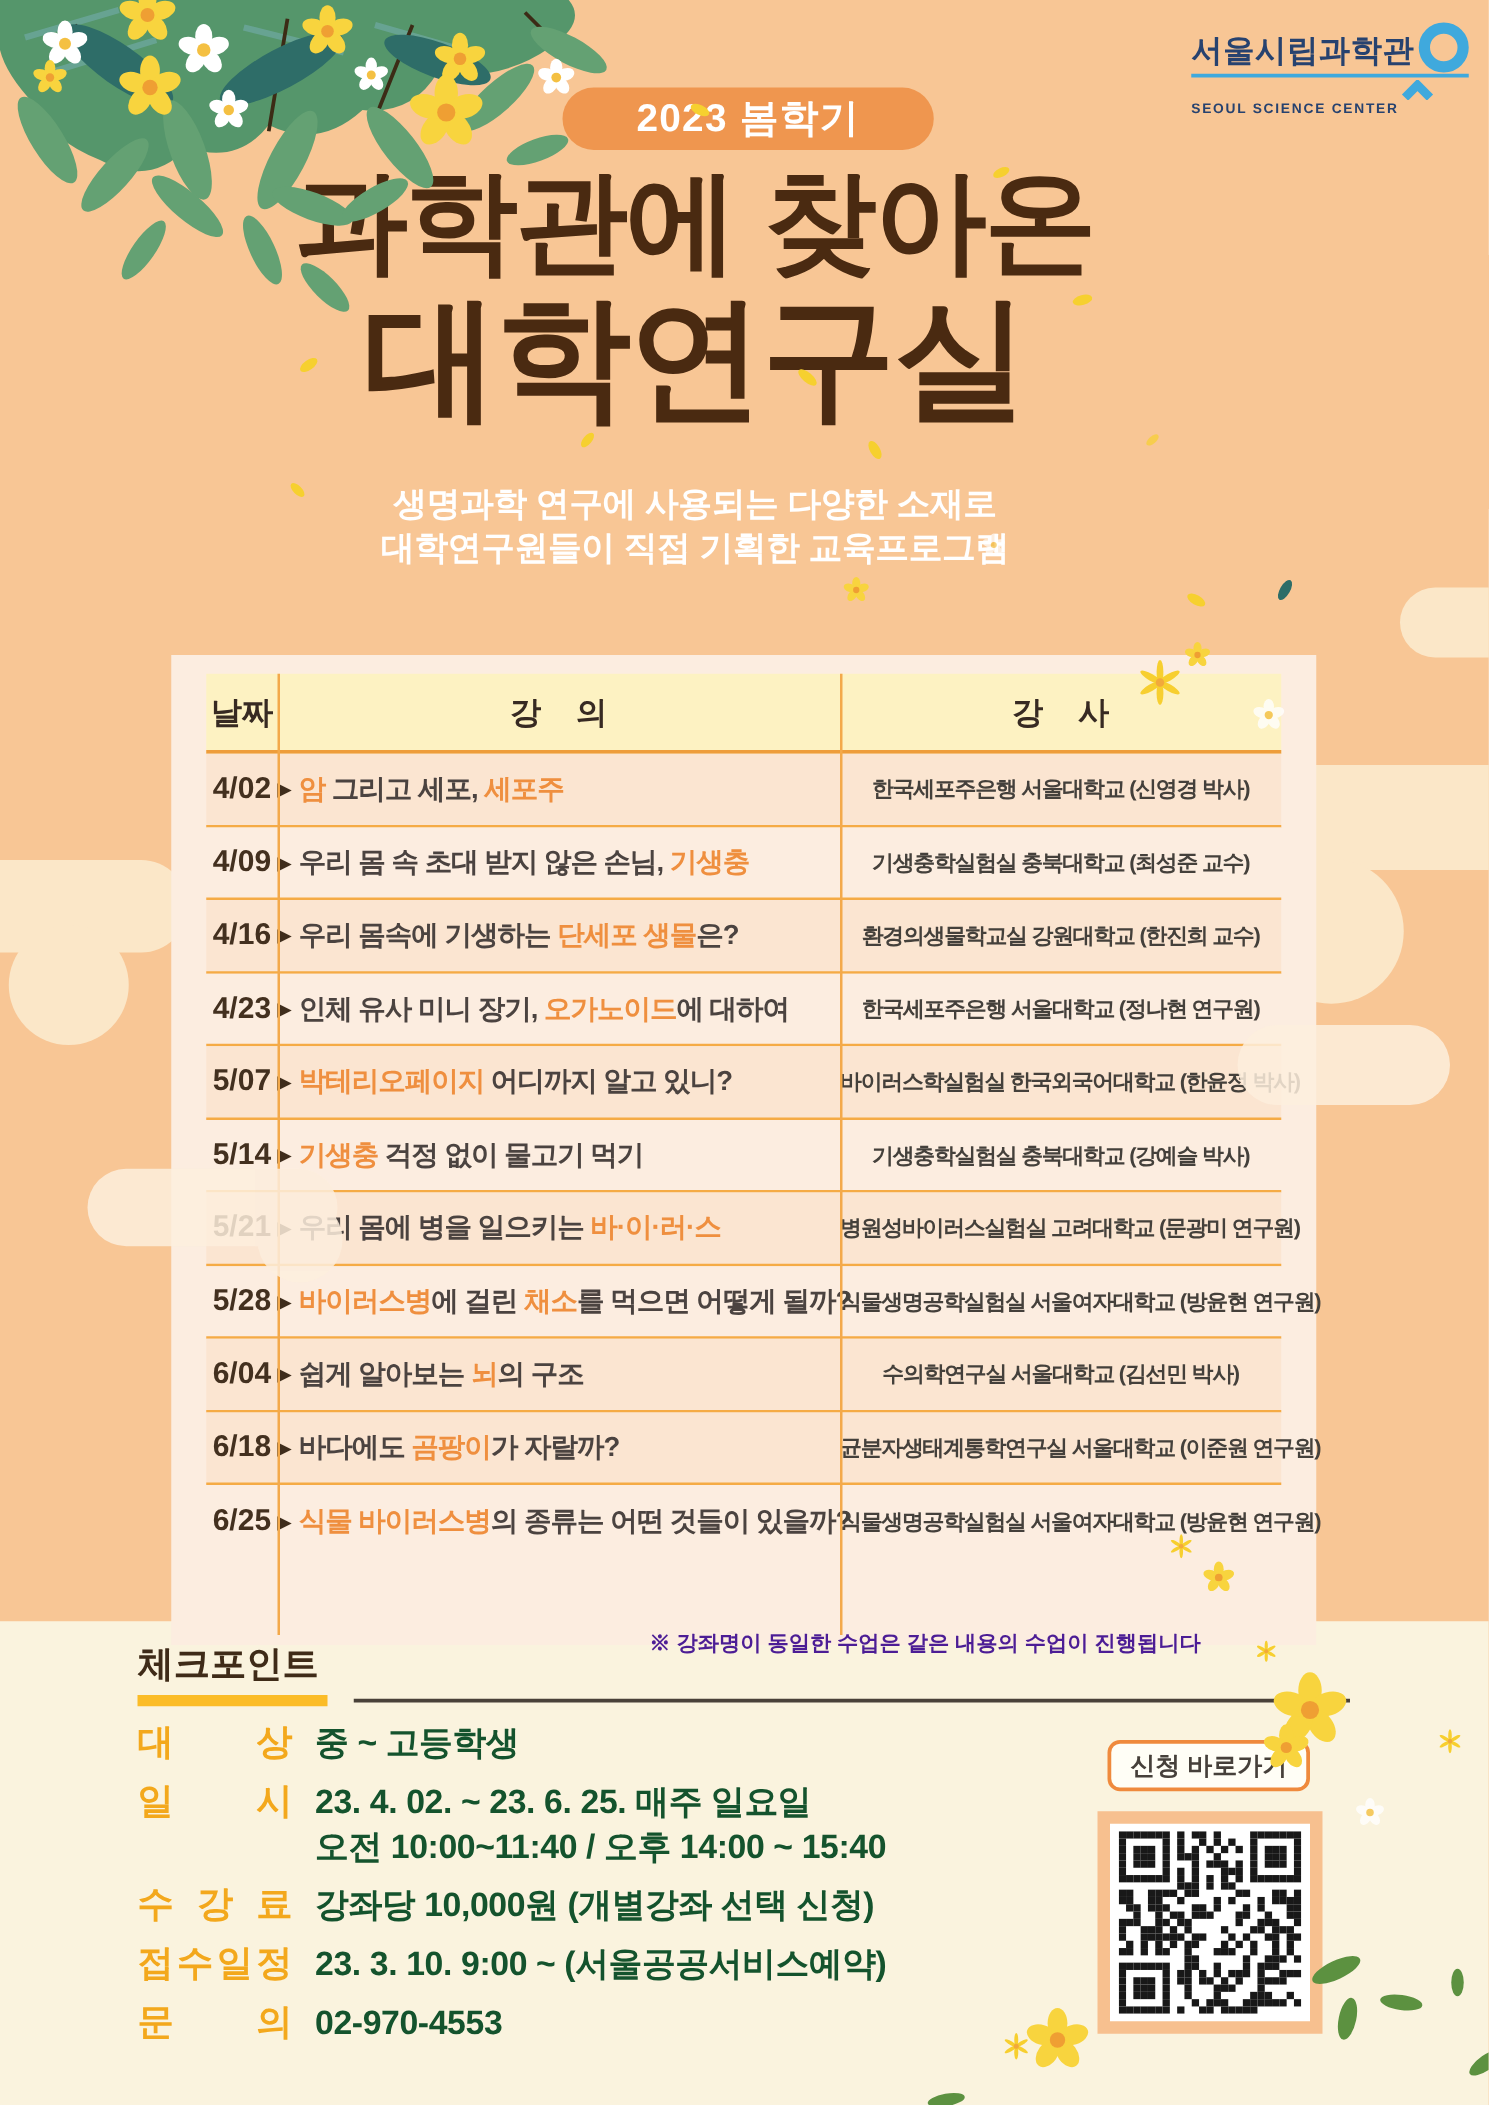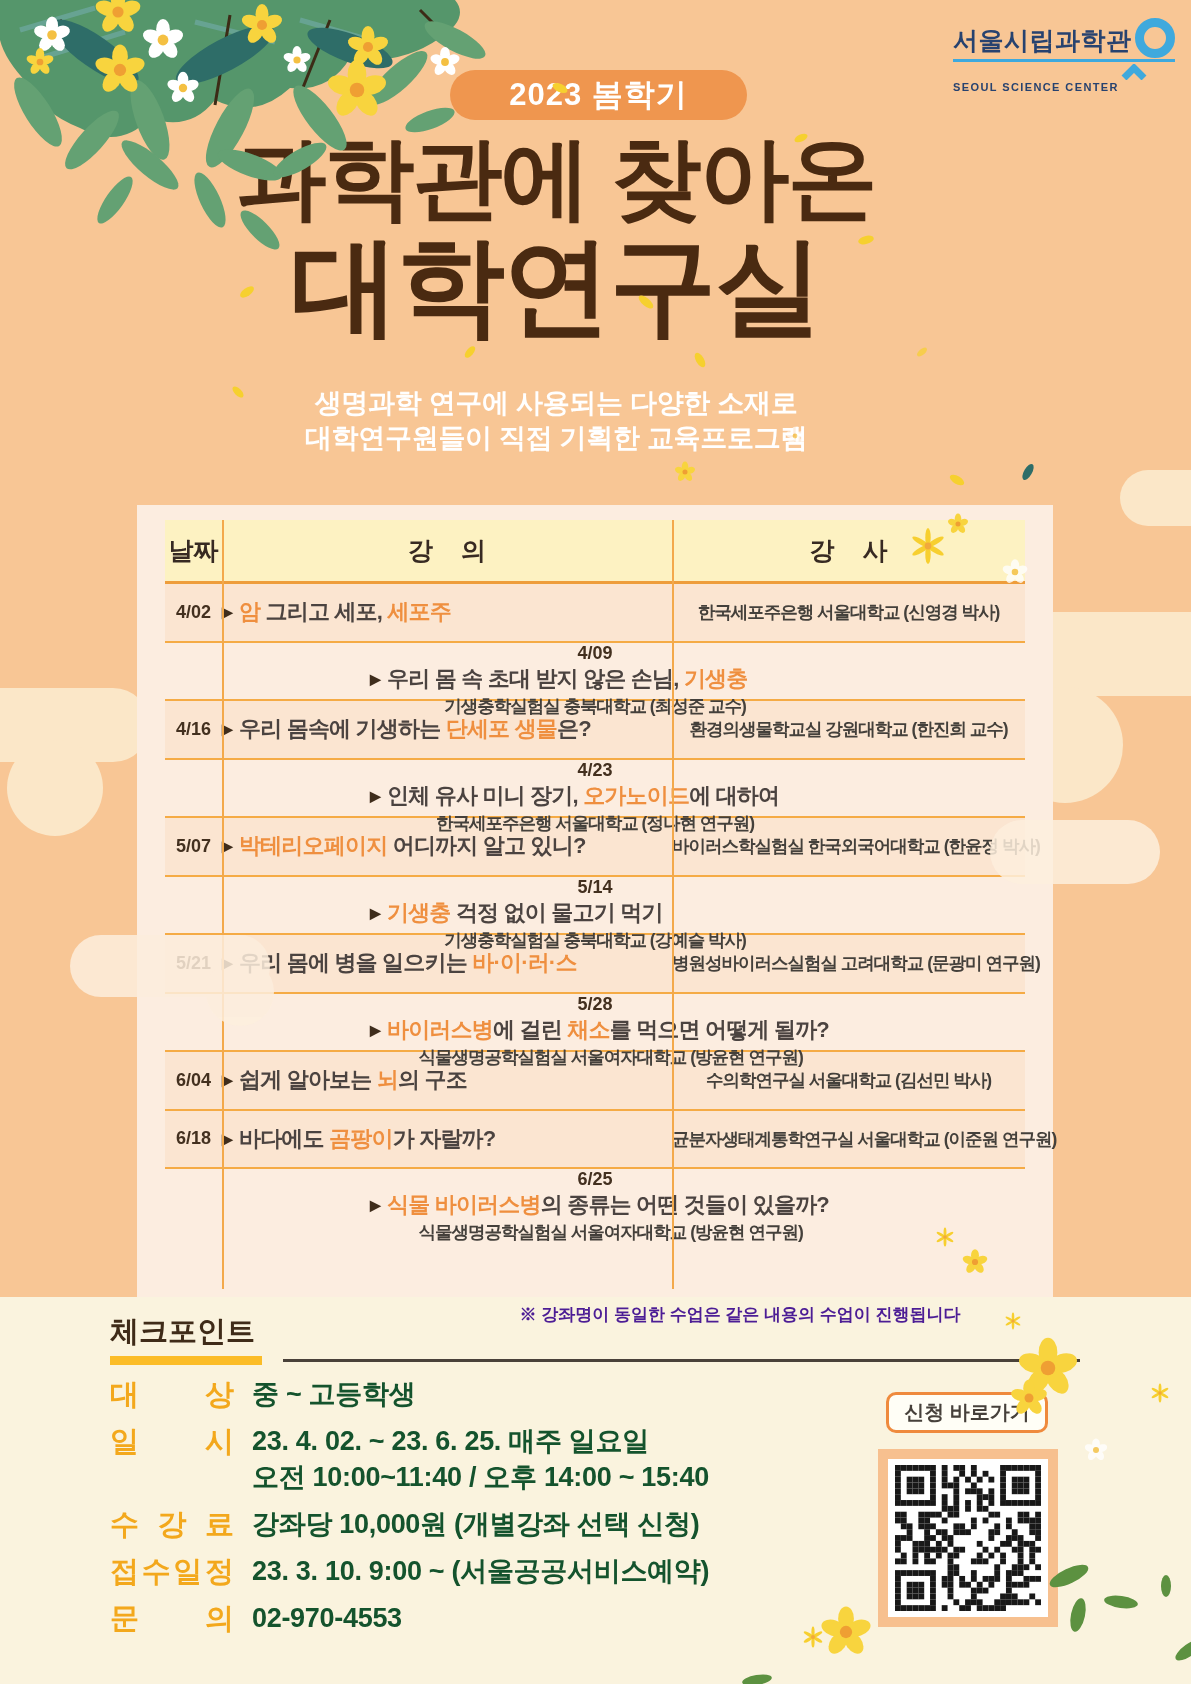--- a/index.html
+++ b/index.html
@@ -23,31 +23,31 @@
   
   .badge{position:absolute;left:450px;top:70px;width:297px;height:50px;border-radius:25px;background:#ef964f;
          display:flex;align-items:center;justify-content:center;color:#fff;font-size:31px;font-weight:800;letter-spacing:1px;z-index:2;}
   .title-wrap{position:absolute;left:0;top:0;width:1112px;text-align:center;z-index:2;}
   .title1{position:absolute;left:0;top:133px;width:100%;font-size:90px;line-height:1;font-weight:900;color:#4a2a11;letter-spacing:-2px;}
   .title2{position:absolute;left:0;top:232px;width:100%;font-size:108px;line-height:1;font-weight:900;color:#4a2a11;letter-spacing:-2px;}
   .sub1,.sub2{position:absolute;left:0;width:100%;font-size:27px;font-weight:700;color:#ffffff;letter-spacing:-.3px;}
   .sub1{top:385px;} .sub2{top:420px;}
 
   
-  .panel{position:absolute;left:137px;top:505px;width:916px;height:792px;background:#fcede0;z-index:2;}
+  .panel{position:absolute;left:137px;top:524px;width:916px;height:792px;background:#fcede0;z-index:2;}
   .tbl{position:absolute;left:28px;top:15px;width:860px;}
   .thead{display:flex;height:64px;background:#fdf2c2;border-bottom:3px solid #ee9d3b;box-sizing:border-box;
          align-items:center;font-size:25px;font-weight:800;color:#372a22;}
   .thead > div{text-align:center;white-space:pre;}
   .col-date{width:57px;} .col-lec{width:450px;} .col-ins{width:353px;}
   .row{display:flex;height:58.5px;align-items:center;border-bottom:2px solid #f5ab45;box-sizing:border-box;}
   .row:last-child{border-bottom:none;}
-  .row.odd{background:#fbe5d1;} .row.even{background:#fcede0;flex-direction:column;}
+  .row.odd{background:#fbe5d1;} .row.even{background:#fcede0;}
   .cell{overflow:visible;}
-  .cell.date{width:57px;text-align:center;font-size:18px;font-weight:700;color:#43301f;}
+  .cell.date{width:57px;text-align:center;font-size:24px;font-weight:700;color:#43301f;}
   .cell.lecture{width:450px;box-sizing:border-box;font-size:22px;font-weight:700;color:#4b4340;
                 white-space:nowrap;letter-spacing:-.8px;}
   .cell.lecture .arrow{font-size:14px;color:#3f2d1c;margin-right:7px;vertical-align:2px;}
   .cell.lecture .hl{color:#ef8f3f;}
   .cell.instructor{width:353px;text-align:center;font-size:17.5px;font-weight:600;color:#44403b;
                    white-space:nowrap;letter-spacing:-1px;}
   .vline{position:absolute;top:15px;width:2px;height:769px;background:#f3a94b;}
   .vline.v1{left:85px;} .vline.v2{left:535px;}
 
   .note{position:absolute;left:440px;top:1303px;width:600px;text-align:center;

